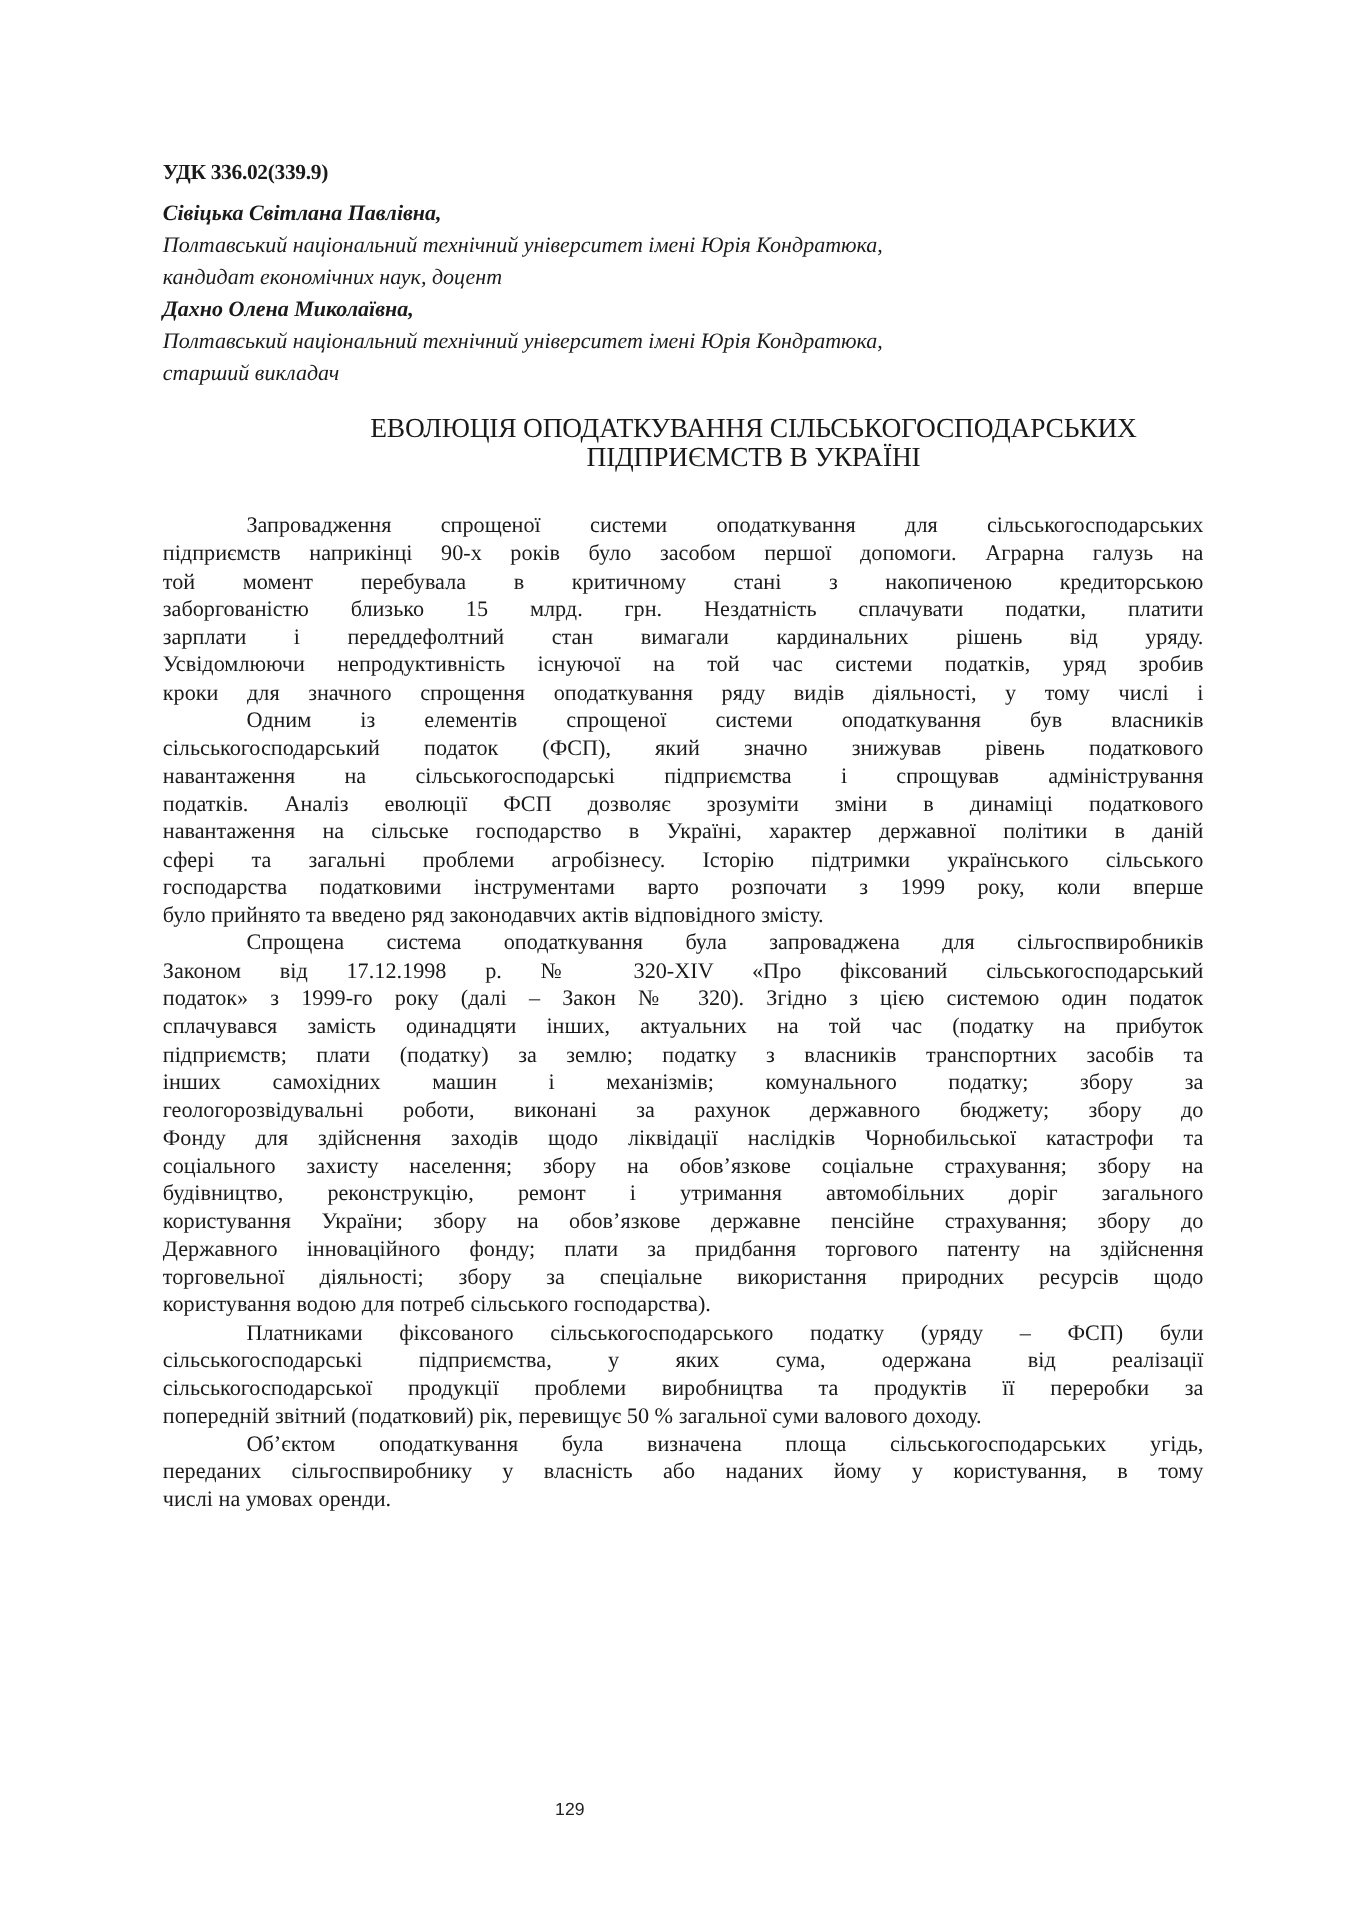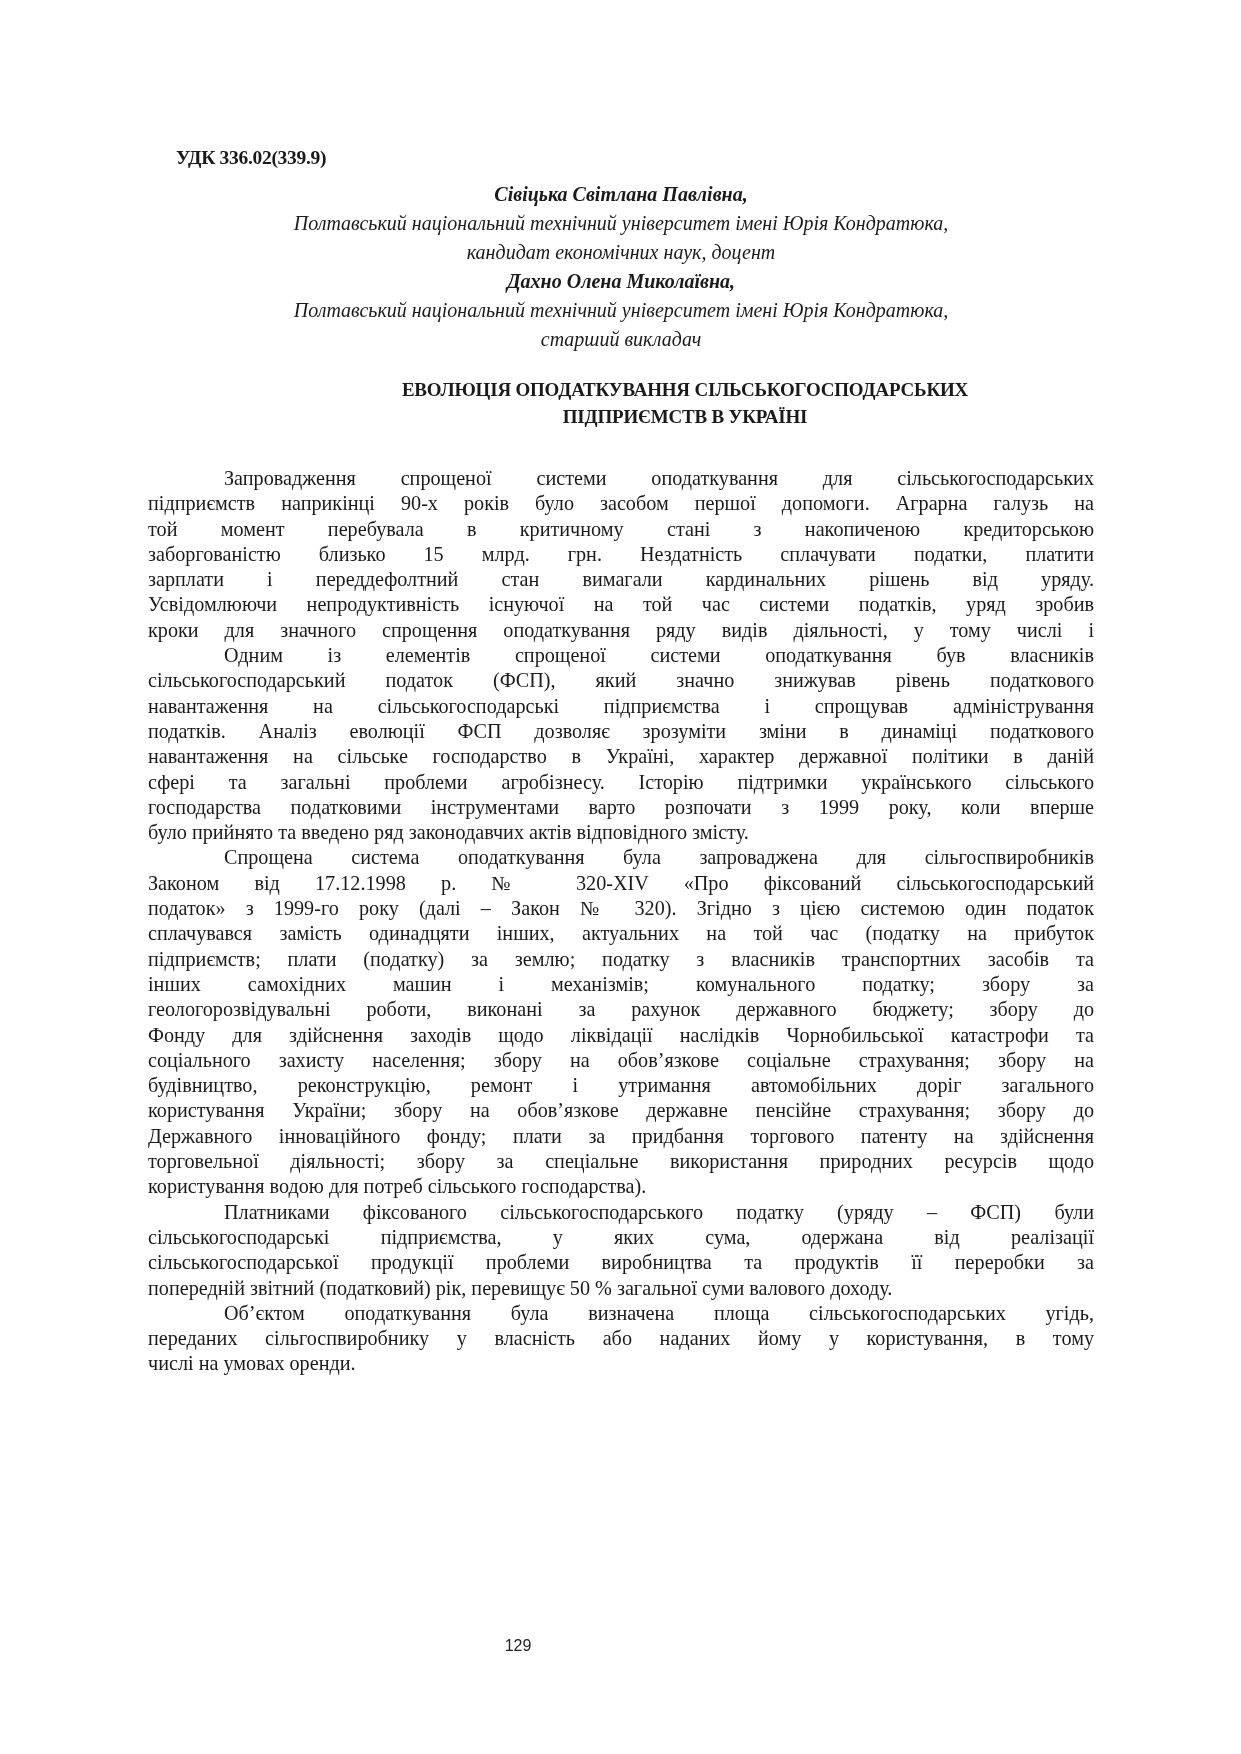--- a/index.html
+++ b/index.html
@@ -1,22 +1,22 @@
 <!DOCTYPE html>
 <html><head>
   <meta charset="utf-8">
   <style>
     html, body { margin: 0; padding: 0; background: #ffffff; }
     body { width: 1241px; height: 1754px; position: relative; overflow: hidden; color: #1a1a1a; }
     .page { position: absolute; left: 0; top: 0; width: 1241px; height: 1754px; background: #ffffff; }
     .serif { font-family: "Liberation Serif", "DejaVu Serif", serif; }
-    .udk { position: absolute; left: 148px; top: 147px; font-size: 19.5px; font-weight: bold; letter-spacing: -0.3px; margin-left: 28px; }
-    .authors { position: absolute; left: 148px; width: 946px; top: 180px; text-align: center; font-style: italic; font-size: 20px; line-height: 29px; }
+    .udk { position: absolute; left: 148px; top: 147px; font-size: 19.5px; font-weight: bold; letter-spacing: -0.3px; }
+    .authors { position: absolute; left: 148px; width: 946px; top: 180px; font-style: italic; font-size: 20px; line-height: 29px; }
     .authors .name { font-weight: bold; }
-    .title { position: absolute; left: 270px; width: 830px; top: 376px; text-align: center; font-size: 19px; line-height: 27px; letter-spacing: -0.2px; font-weight: bold; }
+    .title { position: absolute; left: 270px; width: 830px; top: 376px; text-align: center; font-size: 25px; line-height: 27px; letter-spacing: -0.2px; }
     .body { position: absolute; left: 148px; width: 946px; top: 466px; font-size: 20.2px; line-height: 25.3px; }
     .body .ln { display: block; text-align: justify; text-align-last: justify; height: 25.3px; white-space: nowrap; overflow: visible; }
     .body .ln.last { text-align-last: left; }
     .body .ln.ind { padding-left: 76px; }
     .pageno { position: absolute; left: 0; width: 1036px; top: 1637px; text-align: center; font-family: "Liberation Sans", "DejaVu Sans", sans-serif; font-size: 16px; color: #222; }
   </style>
 </head>
 <body>
 
 <div class="page serif">

